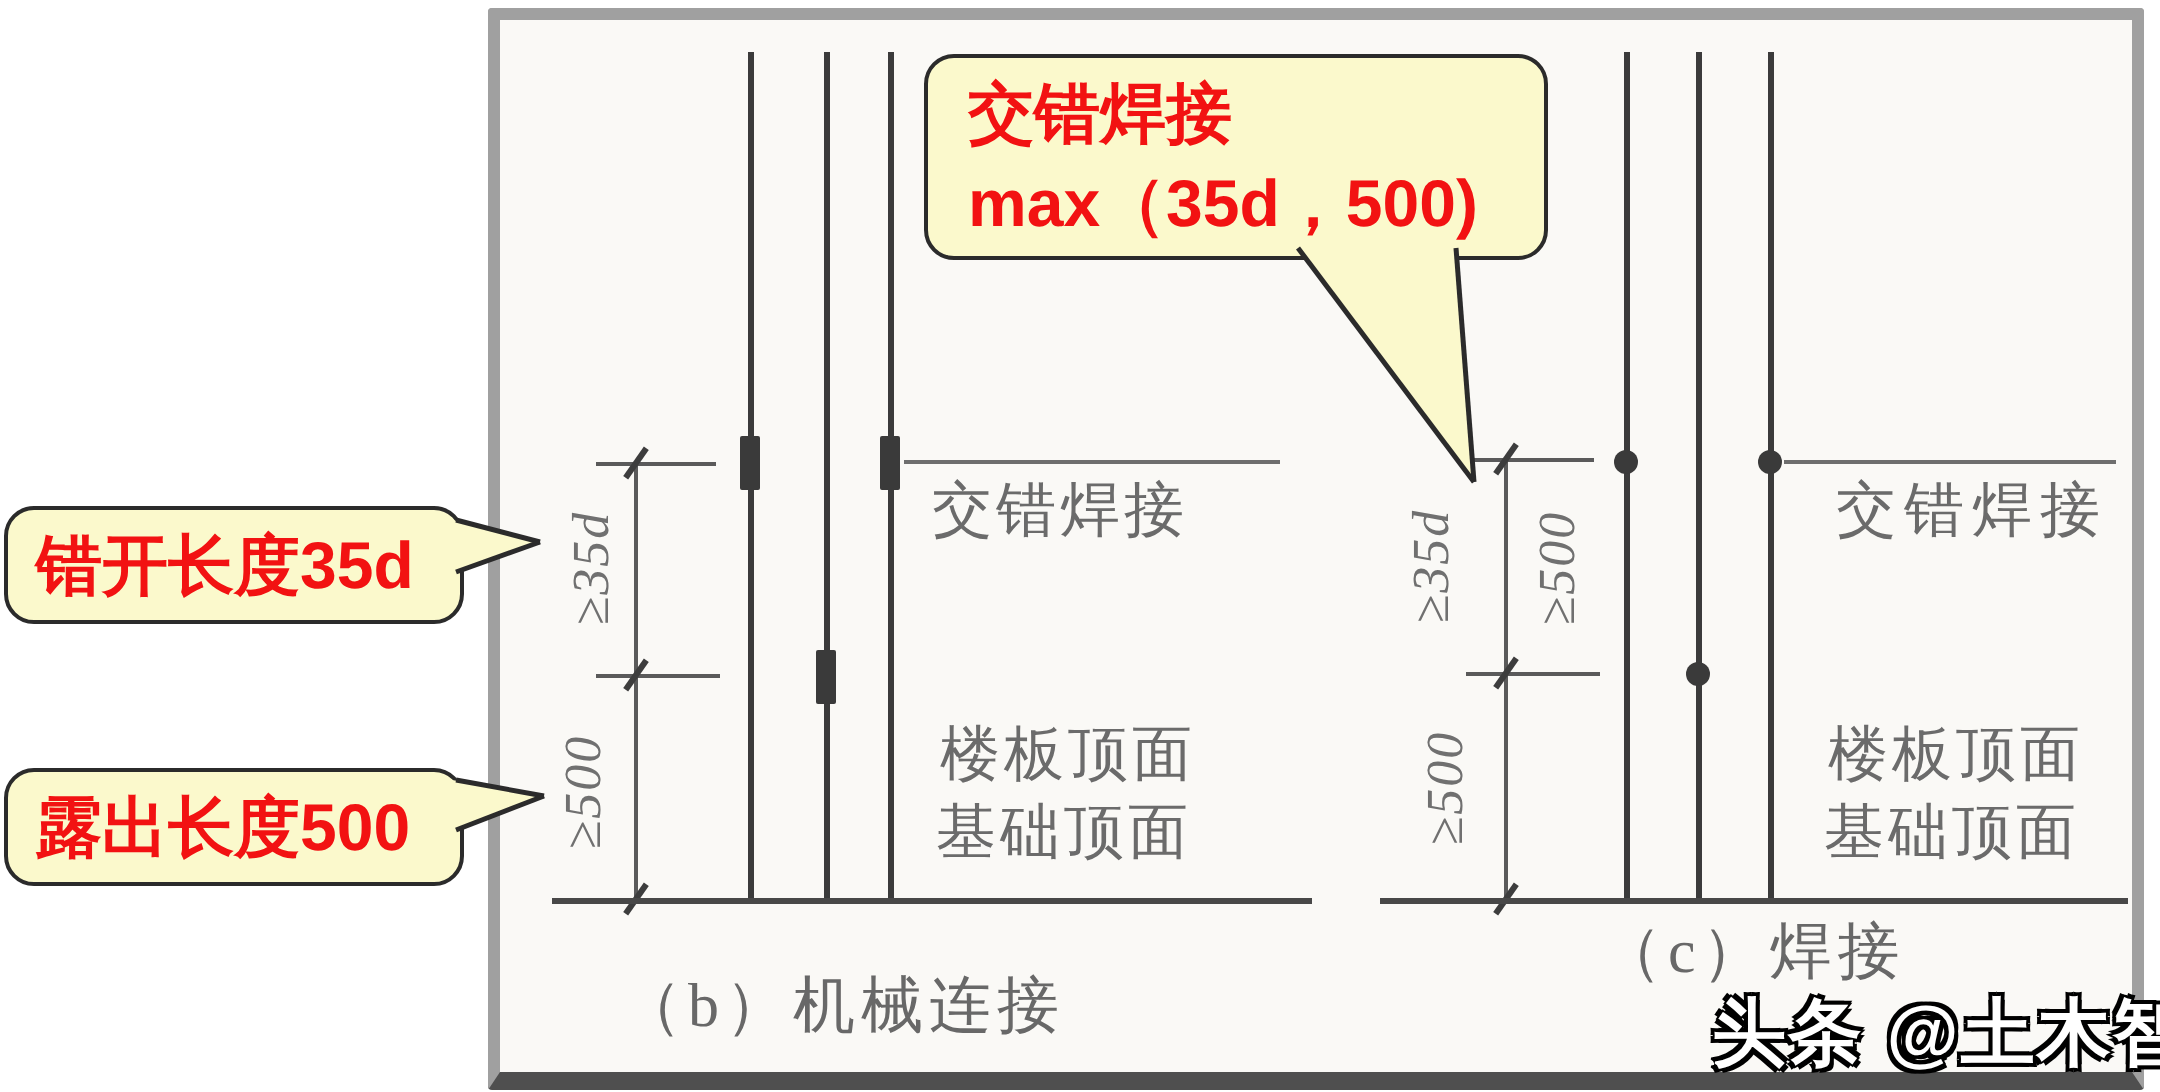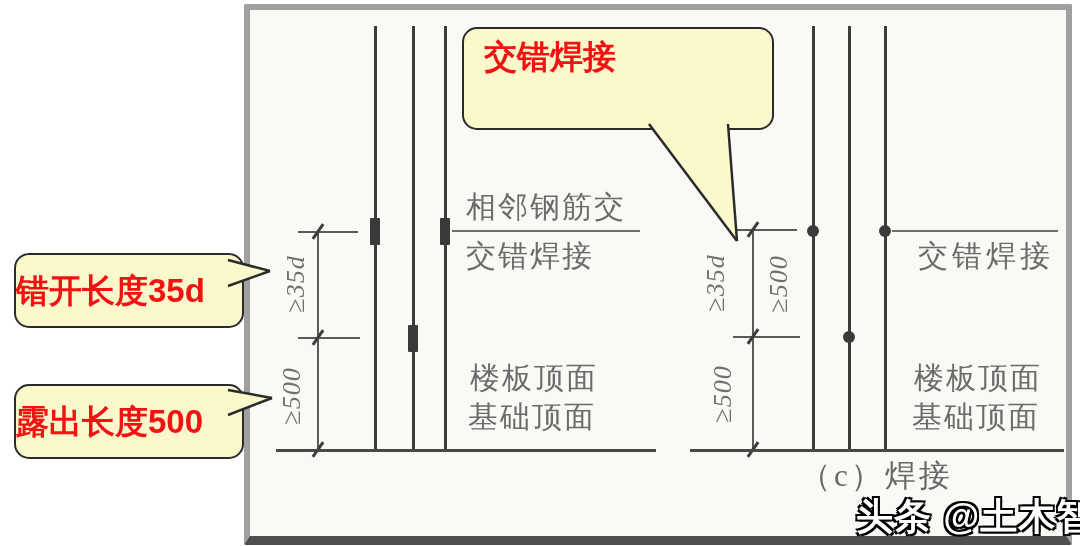--- a/index.html
+++ b/index.html
@@ -44,21 +44,21 @@
     font-size:31px;color:#686868;letter-spacing:3px;white-space:nowrap;line-height:1;
   }
   .bubble{
     position:absolute;box-sizing:border-box;background:var(--callout-bg);
     border:2.5px solid var(--callout-border);border-radius:15px;z-index:2;
   }
   .bubble .btext{
     font-weight:bold;color:var(--callout-text);font-size:33px;line-height:45px;white-space:nowrap;
   }
   .bubble-top{left:462px;top:27px;width:312px;height:103px;padding:5px 0 0 20px;}
-  .bubble-side{left:14px;width:230px;height:75px;display:flex;align-items:center;}
+  .bubble-side{left:2px;width:230px;height:59px;display:flex;align-items:center;padding-left:14px;}
   .tails{position:absolute;left:0;top:0;z-index:3;pointer-events:none;}
   .watermark{
     position:absolute;left:856px;top:492px;z-index:4;
     font-size:37px;font-weight:bold;color:#ffffff;letter-spacing:1px;white-space:nowrap;
     -webkit-text-stroke:2px #000;paint-order:stroke fill;
     text-shadow:2px 2px 0 #000,-2px -2px 0 #000,2px -2px 0 #000,-2px 2px 0 #000;
   }
 </style>
 </head>
 <body>
@@ -78,25 +78,25 @@
   <div class="hline" style="left:298px;top:231px;width:60px;"></div>
   <div class="hline" style="left:298px;top:337px;width:62px;"></div>
   <div class="slash" style="left:309px;top:230px;"></div>
   <div class="slash" style="left:309px;top:336px;"></div>
   <div class="slash" style="left:309px;top:448px;"></div>
   <div class="ground" style="left:276px;top:449px;width:380px;"></div>
 
   <div class="dimtext" style="left:236px;top:270px;">≥35d</div>
   <div class="dimtext" style="left:232px;top:382px;">≥500</div>
 
-  <div class="dwg" style="left:466px;top:192px;">相邻钢筋交</div>
   <div class="leader" style="left:452px;top:230px;width:188px;"></div>
   <div class="dwg" style="left:466px;top:241px;">交错焊接</div>
   <div class="dwg" style="left:470px;top:363px;">楼板顶面</div>
   <div class="dwg" style="left:468px;top:402px;">基础顶面</div>
+  <div class="caption" style="left:310px;top:487px;">（b）机械连接</div>
 
   <div class="vline" style="left:812px;top:26px;height:425px;"></div>
   <div class="vline" style="left:848px;top:26px;height:425px;"></div>
   <div class="vline" style="left:884px;top:26px;height:425px;"></div>
   <div class="dot" style="left:807px;top:225px;"></div>
   <div class="dot" style="left:879px;top:225px;"></div>
   <div class="dot" style="left:843px;top:331px;"></div>
 
   <div class="dimline" style="left:752px;top:229px;height:222px;"></div>
   <div class="hline" style="left:733px;top:229px;width:64px;"></div>
@@ -111,20 +111,21 @@
   <div class="dimtext" style="left:663px;top:380px;">≥500</div>
 
   <div class="leader" style="left:892px;top:230px;width:166px;"></div>
   <div class="dwg" style="left:918px;top:241px;letter-spacing:4px;">交错焊接</div>
   <div class="dwg" style="left:914px;top:363px;">楼板顶面</div>
   <div class="dwg" style="left:912px;top:402px;">基础顶面</div>
   <div class="caption" style="left:800px;top:460px;">（c）焊接</div>
 
   <div class="bubble bubble-top">
     <div class="btext">交错焊接</div>
+    <div class="btext">max（35d，500)</div>
   </div>
 
   <div class="bubble bubble-side" style="top:253px;">
     <div class="btext">错开长度35d</div>
   </div>
 
   <div class="bubble bubble-side" style="top:384px;">
     <div class="btext">露出长度500</div>
   </div>
 

